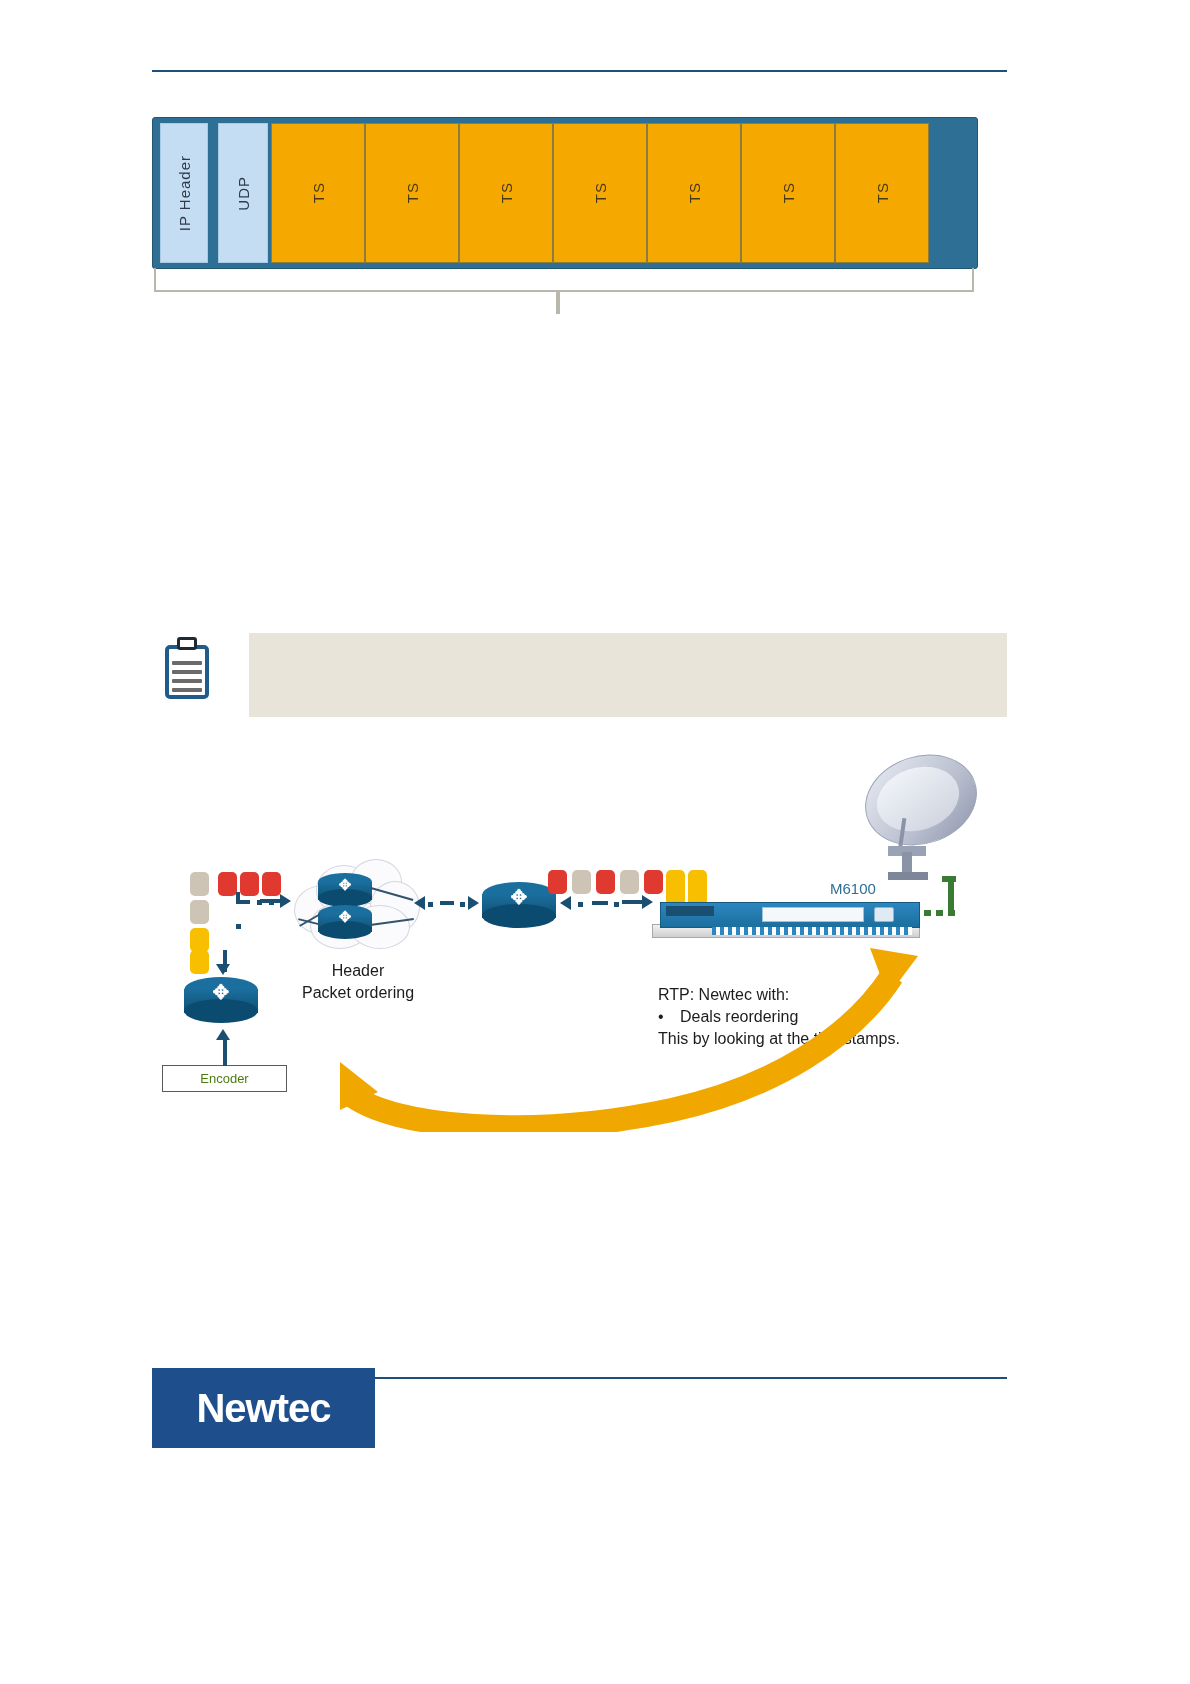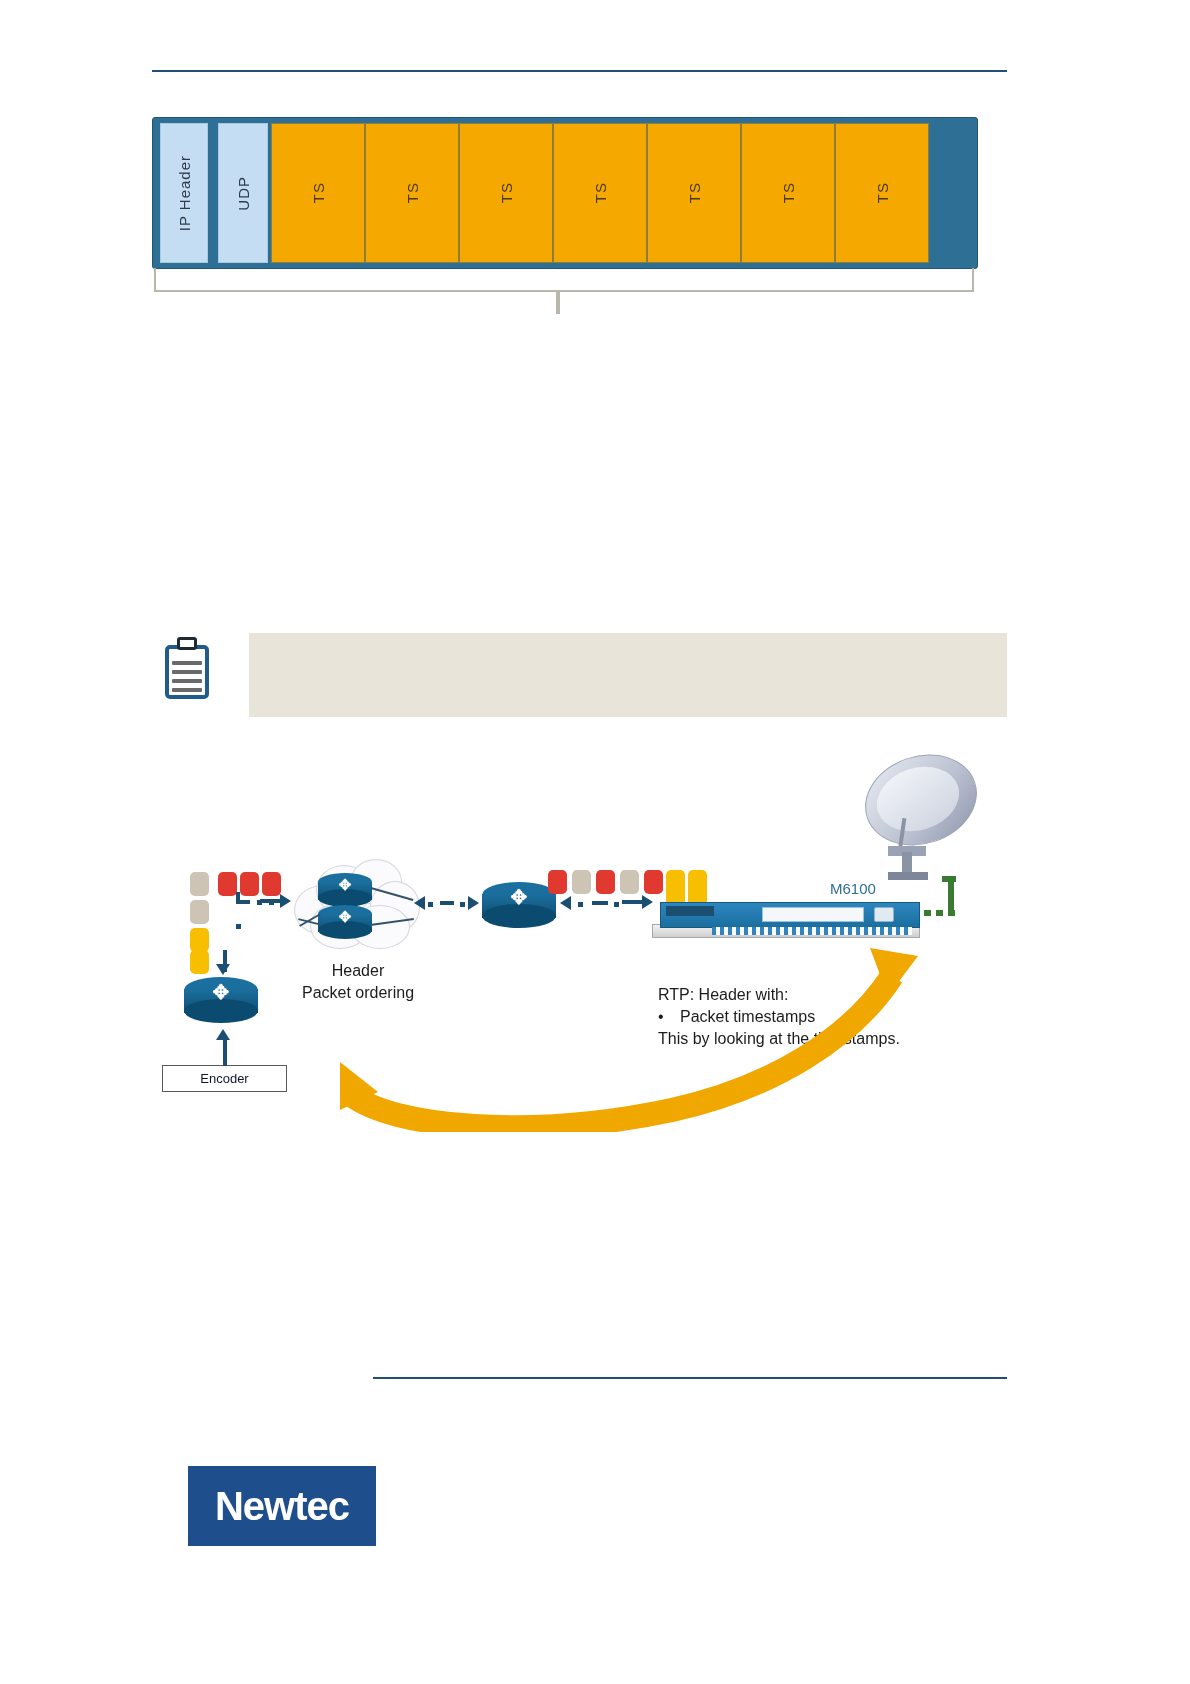--- a/index.html
+++ b/index.html
@@ -120,21 +120,21 @@
   .dotseg{position:absolute;width:5px;height:5px;background:#1b4f72;}
   .vline{position:absolute;width:4px;background:#1b4f72;}
 
   .lbl{position:absolute;font-size:16px;color:#1c1c1c;line-height:21px;white-space:nowrap;}
   .lbl.center{text-align:center;}
 
   .encoder{
     position:absolute;left:10px;top:313px;width:125px;height:27px;
     background:#ffffff;border:1px solid #5a5a5a;
     display:flex;align-items:center;justify-content:center;
-    font-size:13px;color:#0f172a;box-sizing:border-box;
+    font-size:13px;color:#4d7c0f;box-sizing:border-box;
   }
 
   
   .m6100-label{position:absolute;left:678px;top:128px;font-size:15px;color:#2e6f96;}
   .rack{
     position:absolute;left:500px;top:150px;width:268px;height:34px;
   }
   .rack .face{
     position:absolute;left:8px;top:0;width:260px;height:26px;
     background:linear-gradient(#2d86c0,#1b6f9e);border:1px solid #15597f;
@@ -183,22 +183,22 @@
   }
 
   .green-dash{position:absolute;width:7px;height:6px;background:#3a7a32;}
   .green-v{position:absolute;width:6px;background:#3a7a32;}
 
   
   .bigarrow{position:absolute;left:180px;top:190px;width:620px;height:190px;}
 
   
   .newtec{
-    position:absolute;left:152px;top:1466px;width:188px;height:80px;
-    background:#1f4e8c;display:flex;align-items:center;justify-content:center;margin-left:36px;
+    position:absolute;left:152px;top:1368px;width:223px;height:80px;
+    background:#1f4e8c;display:flex;align-items:center;justify-content:center;
   }
   .newtec-text{
     color:#ffffff;font-size:40px;font-weight:bold;letter-spacing:-1px;
     font-family:"Liberation Sans", sans-serif;
   }
 </style>
 </head>
 <body>
 
 <div class="page">
@@ -370,23 +370,23 @@
 
     <div class="dish">
       <div class="plate"></div>
       <div class="inner"></div>
       <div class="feedarm"></div>
       <div class="mount"></div>
       <div class="post"></div>
       <div class="base"></div>
     </div>
 
-    <div class="lbl" style="left:506px;top:232px;">RTP:  Header with:</div>
+    <div class="lbl" style="left:506px;top:232px;">RTP:  Newtec with:</div>
     <div class="lbl" style="left:506px;top:254px;">
-      <span style="display:inline-block;width:22px;">•</span><span>Packet timestamps</span>
+      <span style="display:inline-block;width:22px;">•</span><span>Deals reordering</span>
     </div>
     <div class="lbl" style="left:506px;top:276px;">This by looking at the timestamps.</div>
 
     <svg class="bigarrow" viewBox="0 0 620 190">
       <path d="M18 152 C 60 186, 200 198, 340 168 C 440 146, 520 96, 560 34" fill="none" stroke="#f0a800" stroke-width="24" stroke-linecap="butt"></path>
       <path d="M8 120 L 8 168 L 46 150 Z" fill="#f0a800"></path>
       <path d="M538 6 L 586 14 L 556 54 Z" fill="#f0a800"></path>
     </svg>
 
   </div>

